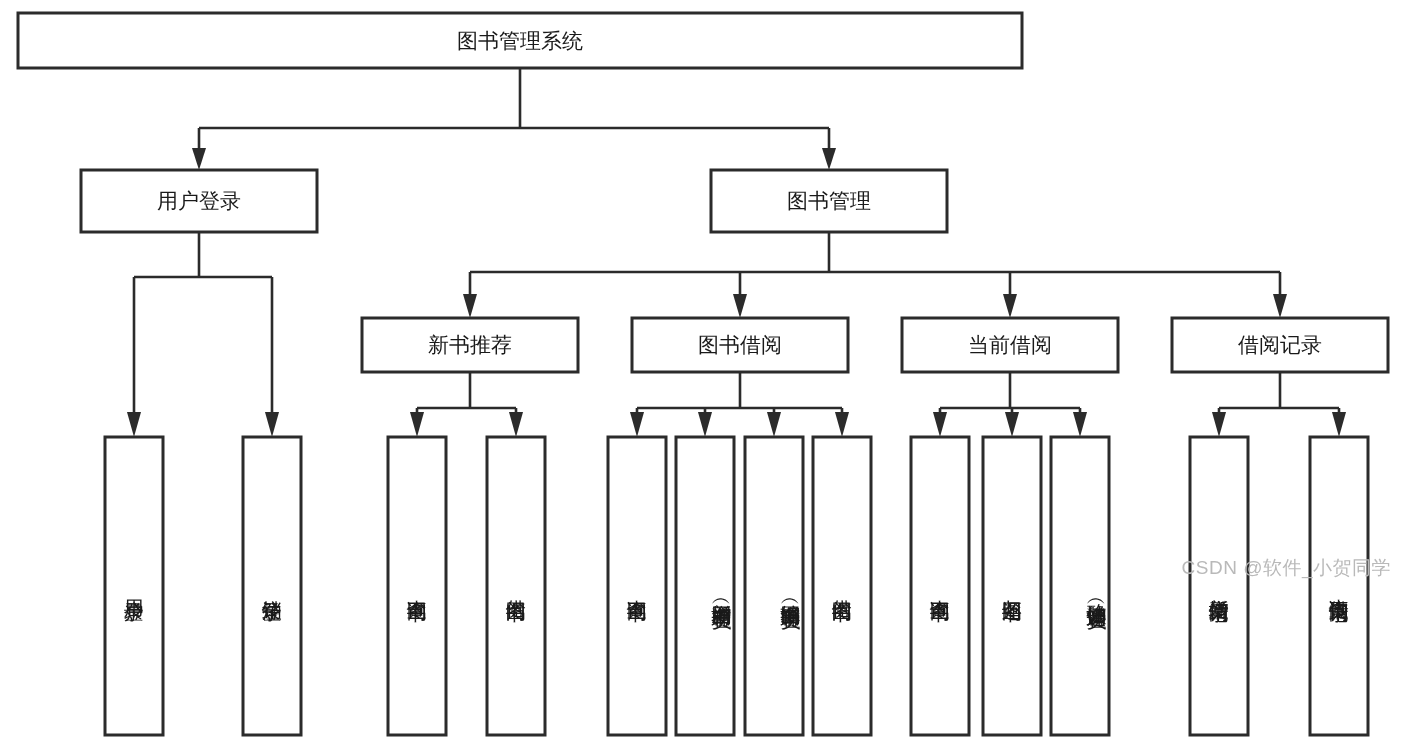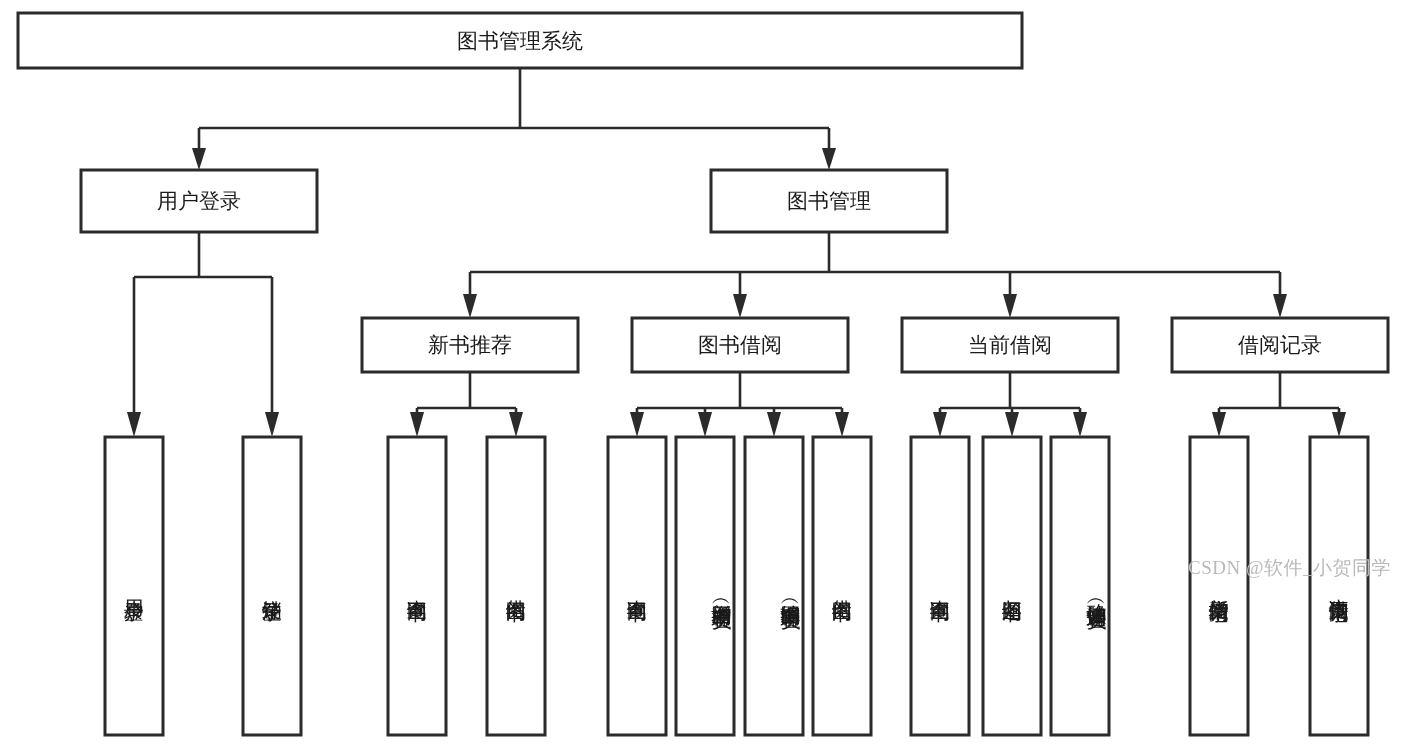--- a/index.html
+++ b/index.html
@@ -58,21 +58,21 @@
     white-space: nowrap;
     display: flex;
     align-items: center;
     justify-content: center;
     pointer-events: none;
   }
   .watermark {
     position: absolute;
     right: 14px;
     bottom: 6px;
-    font-family: Liberation Serif, serif;
+    font-family: Liberation Sans, sans-serif;
     font-size: 19px;
     color: #b9b9b9;
     white-space: nowrap;
     letter-spacing: 0.5px;
   }
 </style>
 </head>
 <body>
 
 <div id="diagram-root">

